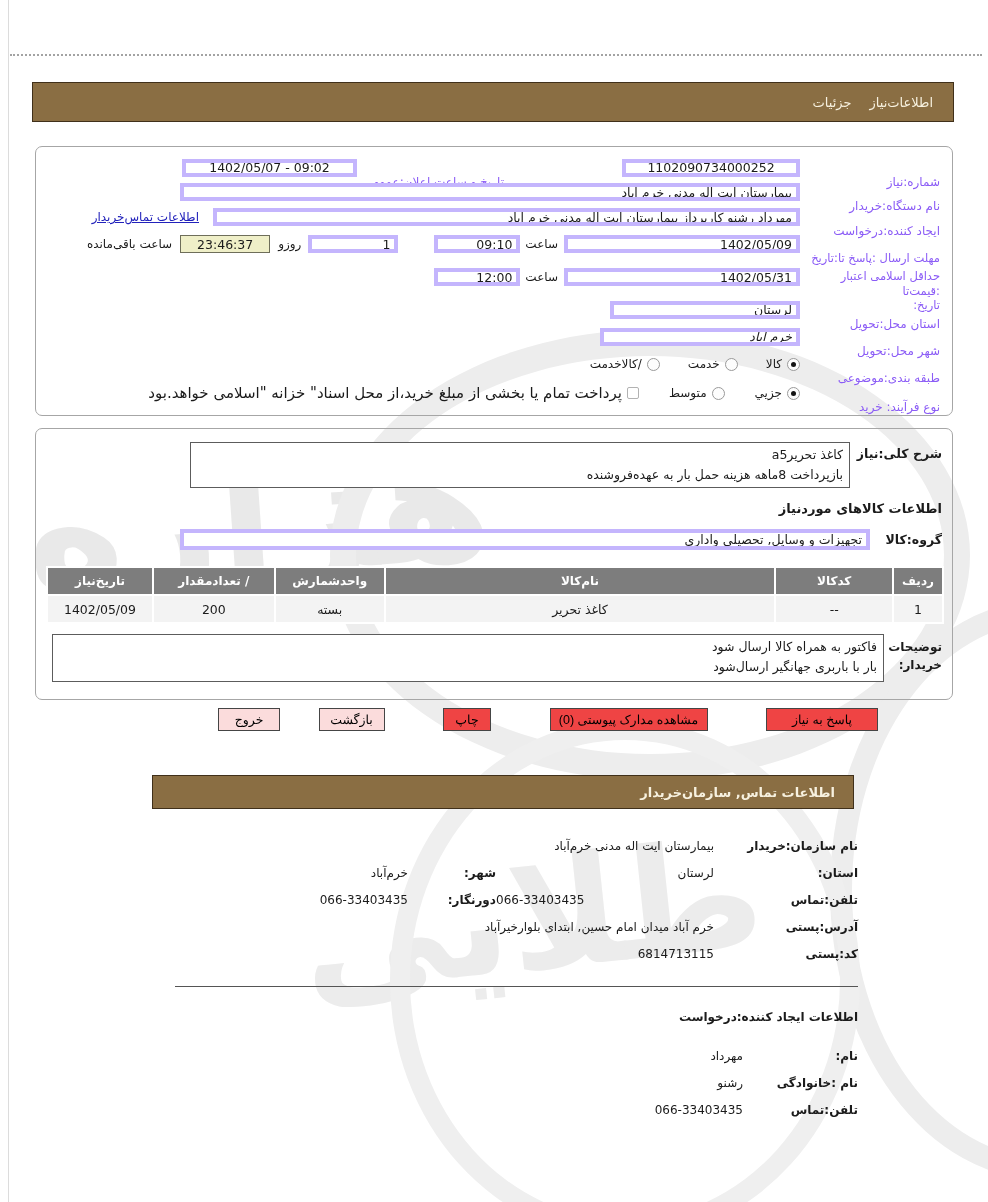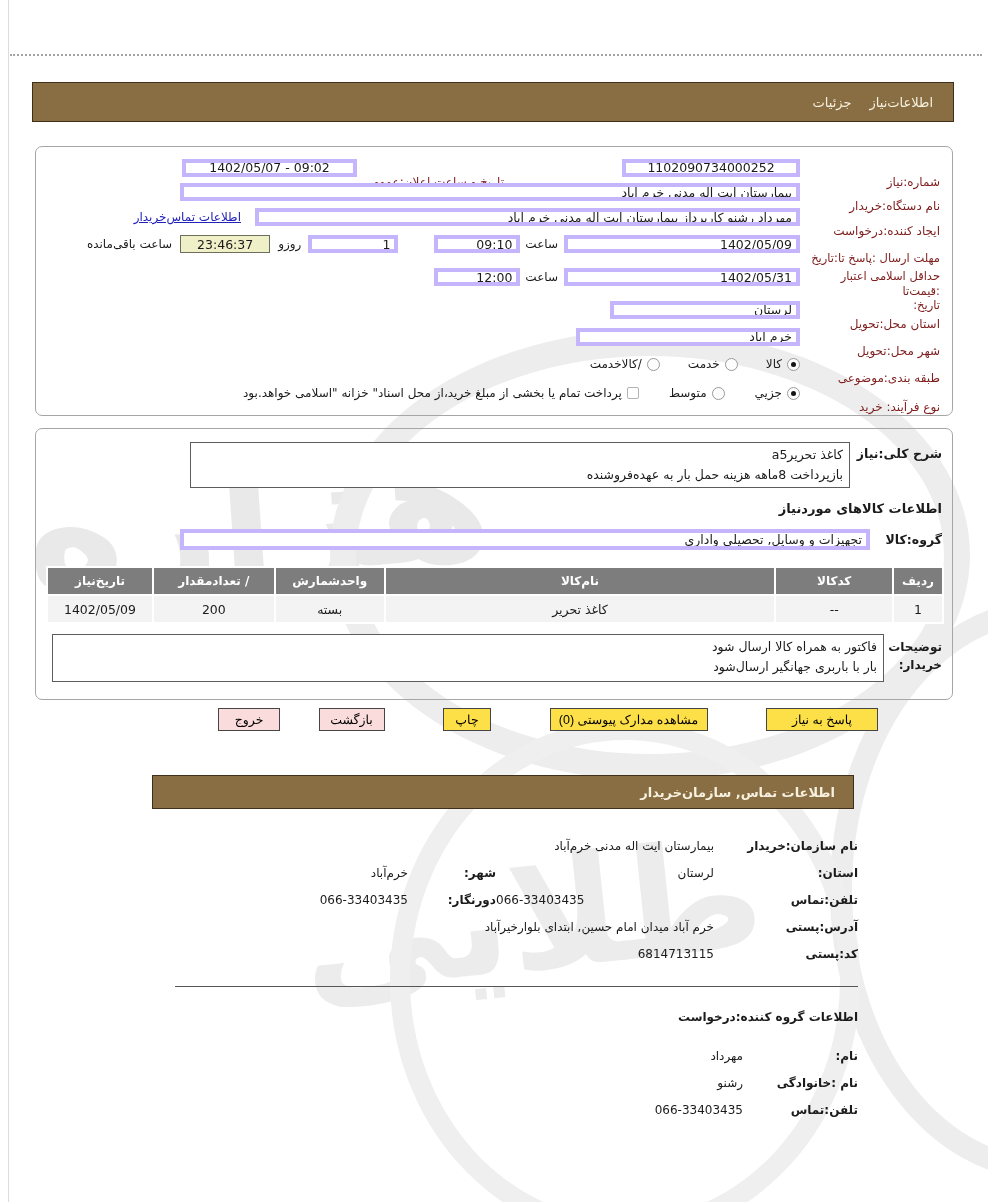--- a/index.html
+++ b/index.html
@@ -28,21 +28,21 @@
   .menu-bar { left:32px; top:82px; width:922px; height:40px; padding:0 20px; gap:18px; }
   .contact-bar { left:152px; top:775px; width:702px; height:34px; padding:0 18px; font-weight:bold; }
 
   .panel {
     border:1px solid #a6a6a6; border-radius:7px; background:transparent;
   }
   .panel1 { left:35px; top:146px; width:918px; height:270px; padding:8px 12px; font-size:12px; }
   .panel2 { left:35px; top:428px; width:918px; height:272px; padding:13px 10px; font-size:12.5px; }
 
   .frow { display:flex; align-items:center; direction:rtl; }
-  .lbl { flex:none; width:140px; white-space:nowrap; overflow:visible; font-size:12px; color:#7f1d1d;margin-top:28px; }
+  .lbl { flex:none; width:140px; white-space:nowrap; overflow:visible; font-size:12px; color:#8b5cf6;margin-top:28px; }
   .lbl2l { line-height:1.25; white-space:normal; }
   .b { font-weight:bold; }
 
   .inp {
     background:#fff; border:4px solid #c4b5fd; height:18px;
     display:flex; align-items:center; padding:0 4px; font-size:12.5px;
     white-space:nowrap; overflow:hidden;
   }
   .inp.c { justify-content:center; }
   .cream { background:#efefc8; border:1px solid #6e6e5a; justify-content:center; }
@@ -71,21 +71,21 @@
   table.items td {
     background:#f3f3f3; font-size:12.5px; text-align:center;
     height:28px; border:2px solid #fff; padding:0 2px;
   }
 
   .btnbar { left:218px; top:708px; width:660px; display:flex; direction:rtl; justify-content:space-between; }
   .btn {
     height:23px; border:1px solid #454545; display:flex; align-items:center; justify-content:center;
     font-size:12.5px; padding:0 18px; cursor:pointer; white-space:nowrap;
   }
-  .btn.green { background:#fde047;margin-left:20px; }
+  .btn.green { background:#ef4444;margin-left:20px; }
   .btn.pink  { background:#fbdcdc; }
 
   .info-grid { left:288px; top:832px; width:570px; font-size:12px; direction:rtl; }
   .irow { display:flex; align-items:center; height:27px; direction:rtl; }
   .ilbl { flex:none; width:128px; font-weight:bold; white-space:nowrap; }
   .ival { white-space:nowrap; }
   .icol2lbl { flex:none; width:88px; font-weight:bold; white-space:nowrap; }
   .vw { flex:none; width:218px; }
 
   .hrline { left:175px; top:986px; width:683px; border-top:1px solid #555; }
@@ -127,21 +127,21 @@
       <div class="inp ltr c" style="width:175px;">1402/05/07 - 09:02</div>
     </div>
 
     <div class="frow" style="height:24px;">
       <span class="lbl">نام دستگاه:خریدار</span>
       <div class="inp" style="width:620px;">بیمارستان ایت اله مدنی خرم آباد</div>
     </div>
 
     <div class="frow" style="height:26px;">
       <span class="lbl">ایجاد کننده:درخواست</span>
-      <div class="inp" style="width:545px;">مهرداد رشنو کارپرداز بیمارستان ایت اله مدنی خرم آباد</div>
+      <div class="inp" style="width:587px;">مهرداد رشنو کارپرداز بیمارستان ایت اله مدنی خرم آباد</div>
       <a class="link" style="margin-right:14px;">اطلاعات تماس‌خریدار</a>
     </div>
 
     <div class="frow" style="height:28px;">
       <span class="lbl" style="font-size:11.5px;">مهلت ارسال :پاسخ تا:تاریخ</span>
       <div class="inp ltr" style="width:236px; justify-content:flex-end;">1402/05/09</div>
       <span class="sp" style="width:6px;"></span>
       <span>ساعت</span>
       <span class="sp" style="width:5px;"></span>
       <div class="inp ltr" style="width:86px; justify-content:flex-end;">09:10</div>
@@ -167,21 +167,21 @@
       <div class="inp ltr" style="width:86px; justify-content:flex-end;">12:00</div>
     </div>
 
     <div class="frow" style="height:27px;">
       <span class="lbl">استان محل:تحویل</span>
       <div class="inp" style="width:190px;">لرستان</div>
     </div>
 
     <div class="frow" style="height:27px;">
       <span class="lbl">شهر محل:تحویل</span>
-      <div class="inp" style="width:224px;">خرم آباد</div>
+      <div class="inp" style="width:200px;font-style:italic;">خرم آباد</div>
     </div>
 
     <div class="frow" style="height:28px;">
       <span class="lbl">طبقه بندی:موضوعی</span>
       <span class="radio sel"></span>
       <span class="optlbl">کالا</span>
       <span class="sp" style="width:28px;"></span>
       <span class="radio"></span>
       <span class="optlbl">خدمت</span>
       <span class="sp" style="width:28px;"></span>
@@ -191,21 +191,21 @@
 
     <div class="frow" style="height:30px;">
       <span class="lbl">نوع فرآیند: خرید</span>
       <span class="radio sel"></span>
       <span class="optlbl">جزیي</span>
       <span class="sp" style="width:30px;"></span>
       <span class="radio"></span>
       <span class="optlbl">متوسط</span>
       <span class="sp" style="width:30px;"></span>
       <span class="chk"></span>
-      <span class="optlbl" style="font-size:12px;text-align:center;">پرداخت تمام یا بخشی از مبلغ خرید،از محل اسناد" خزانه "اسلامی خواهد.بود</span>
+      <span class="optlbl" style="font-size:15px;text-align:center;">پرداخت تمام یا بخشی از مبلغ خرید،از محل اسناد" خزانه "اسلامی خواهد.بود</span>
     </div>
   </div>
 
   <div class="abs panel panel2">
 
     <div class="frow" style="align-items:flex-start;">
       <span class="b" style="flex:none; width:92px; padding-top:4px;">شرح کلی:نیاز</span>
       <div class="tarea" style="width:660px; height:46px;padding-left:12px;">
         <span>کاغذ تحریرa5</span>
         <span>بازپرداخت 8ماهه هزینه حمل بار به عهده‌فروشنده</span>
@@ -289,21 +289,21 @@
     </div>
     <div class="irow">
       <span class="ilbl">کد:پستی</span>
       <span class="ival ltr" style="margin-right:16px;">6814713115</span>
     </div>
   </div>
 
   <div class="abs hrline"></div>
 
   <div class="abs creator-grid">
-    <div class="heading">اطلاعات گروه کننده:درخواست</div>
+    <div class="heading">اطلاعات ایجاد کننده:درخواست</div>
     <div style="height:10px;"></div>
     <div class="crow">
       <span class="ilbl">نام:</span>
       <span class="cval">
           <span>مهرداد</span>
         </span>
     </div>
     <div class="crow">
       <span class="ilbl">نام :خانوادگی</span>
       <span class="cval">

